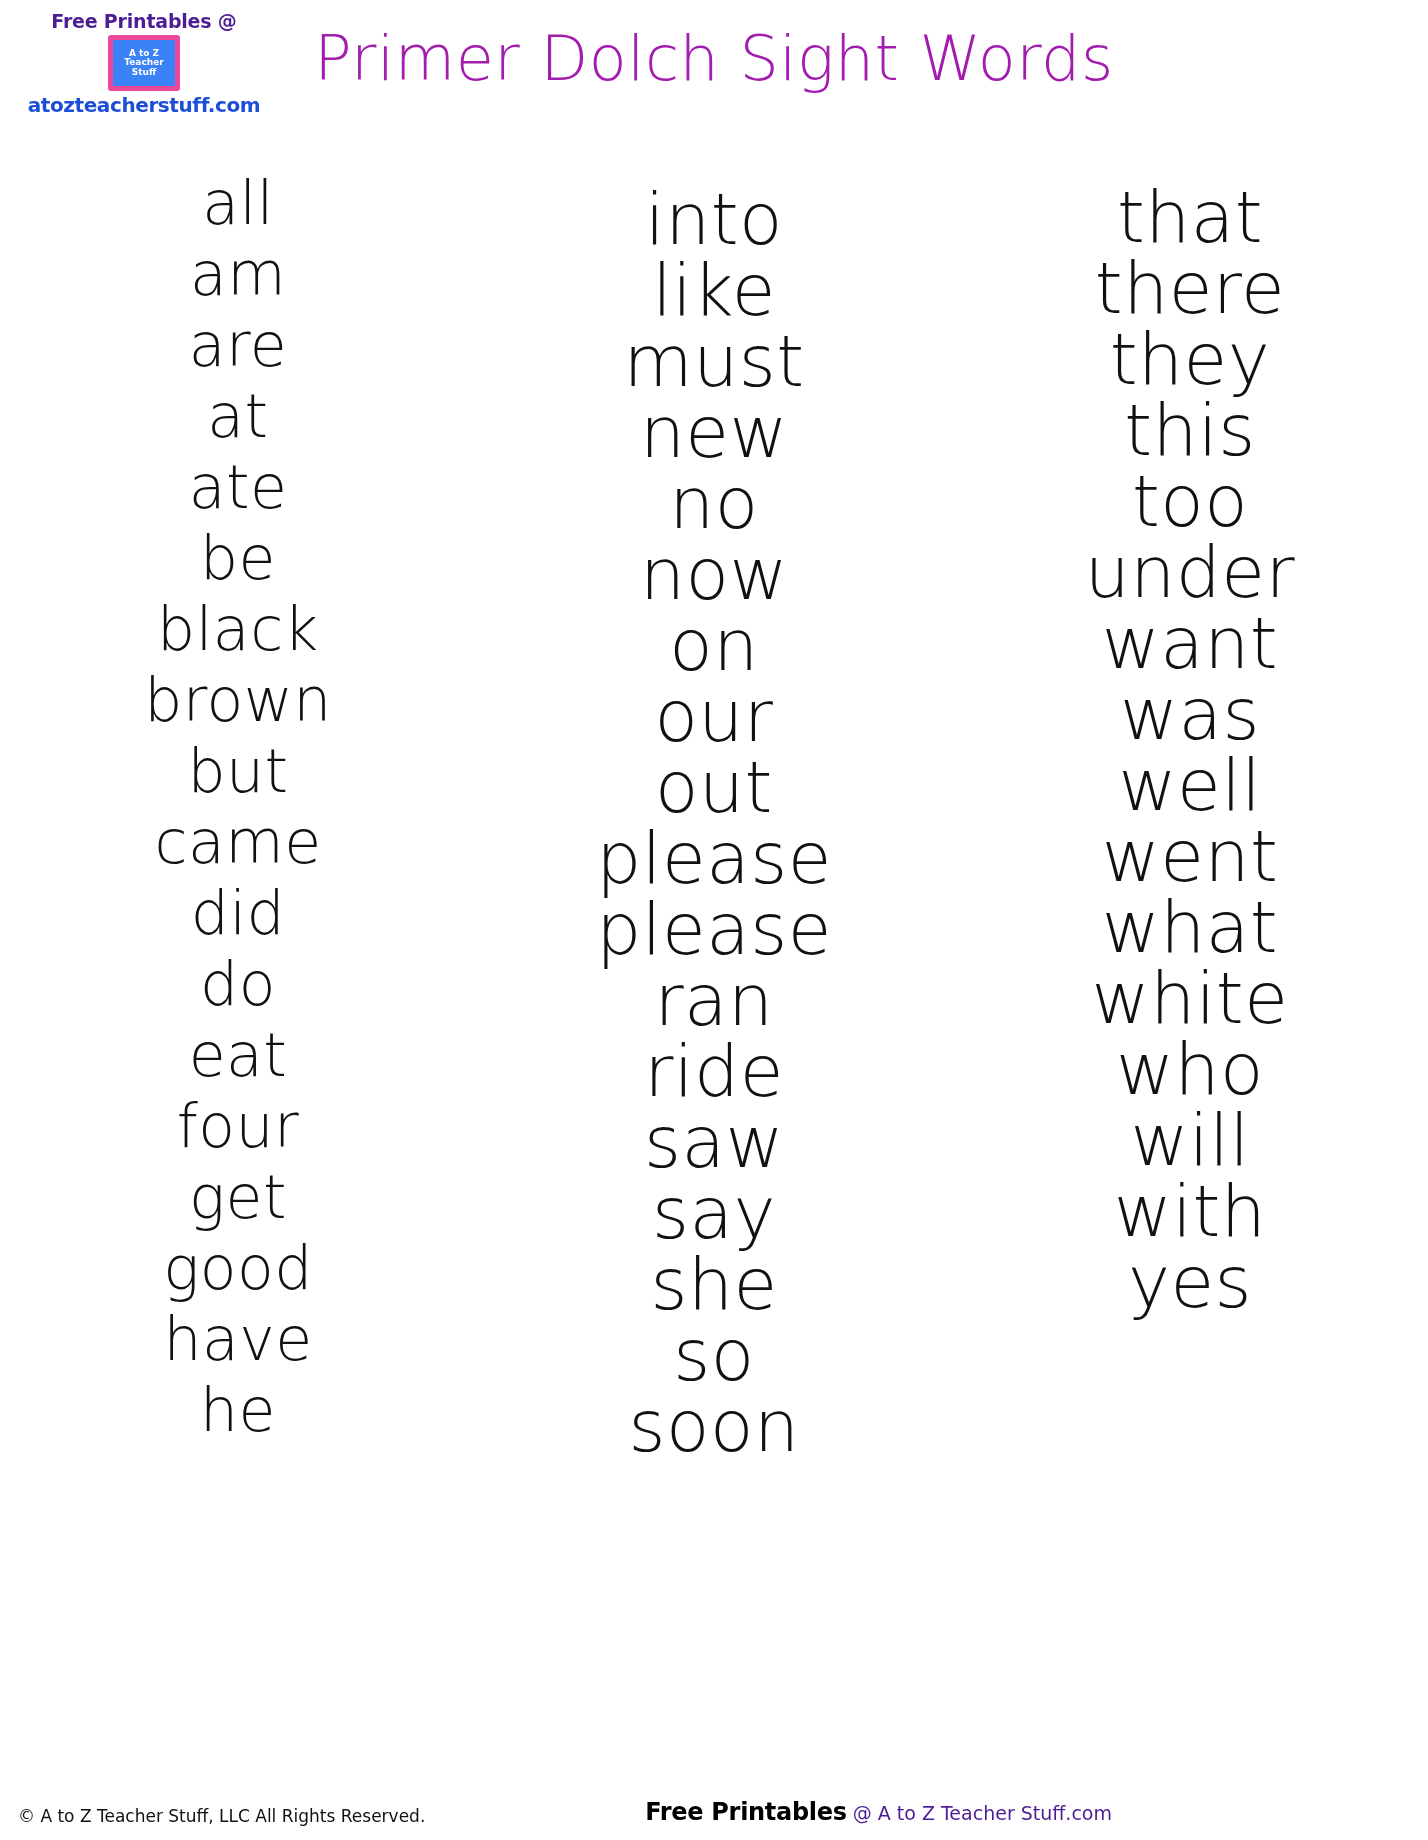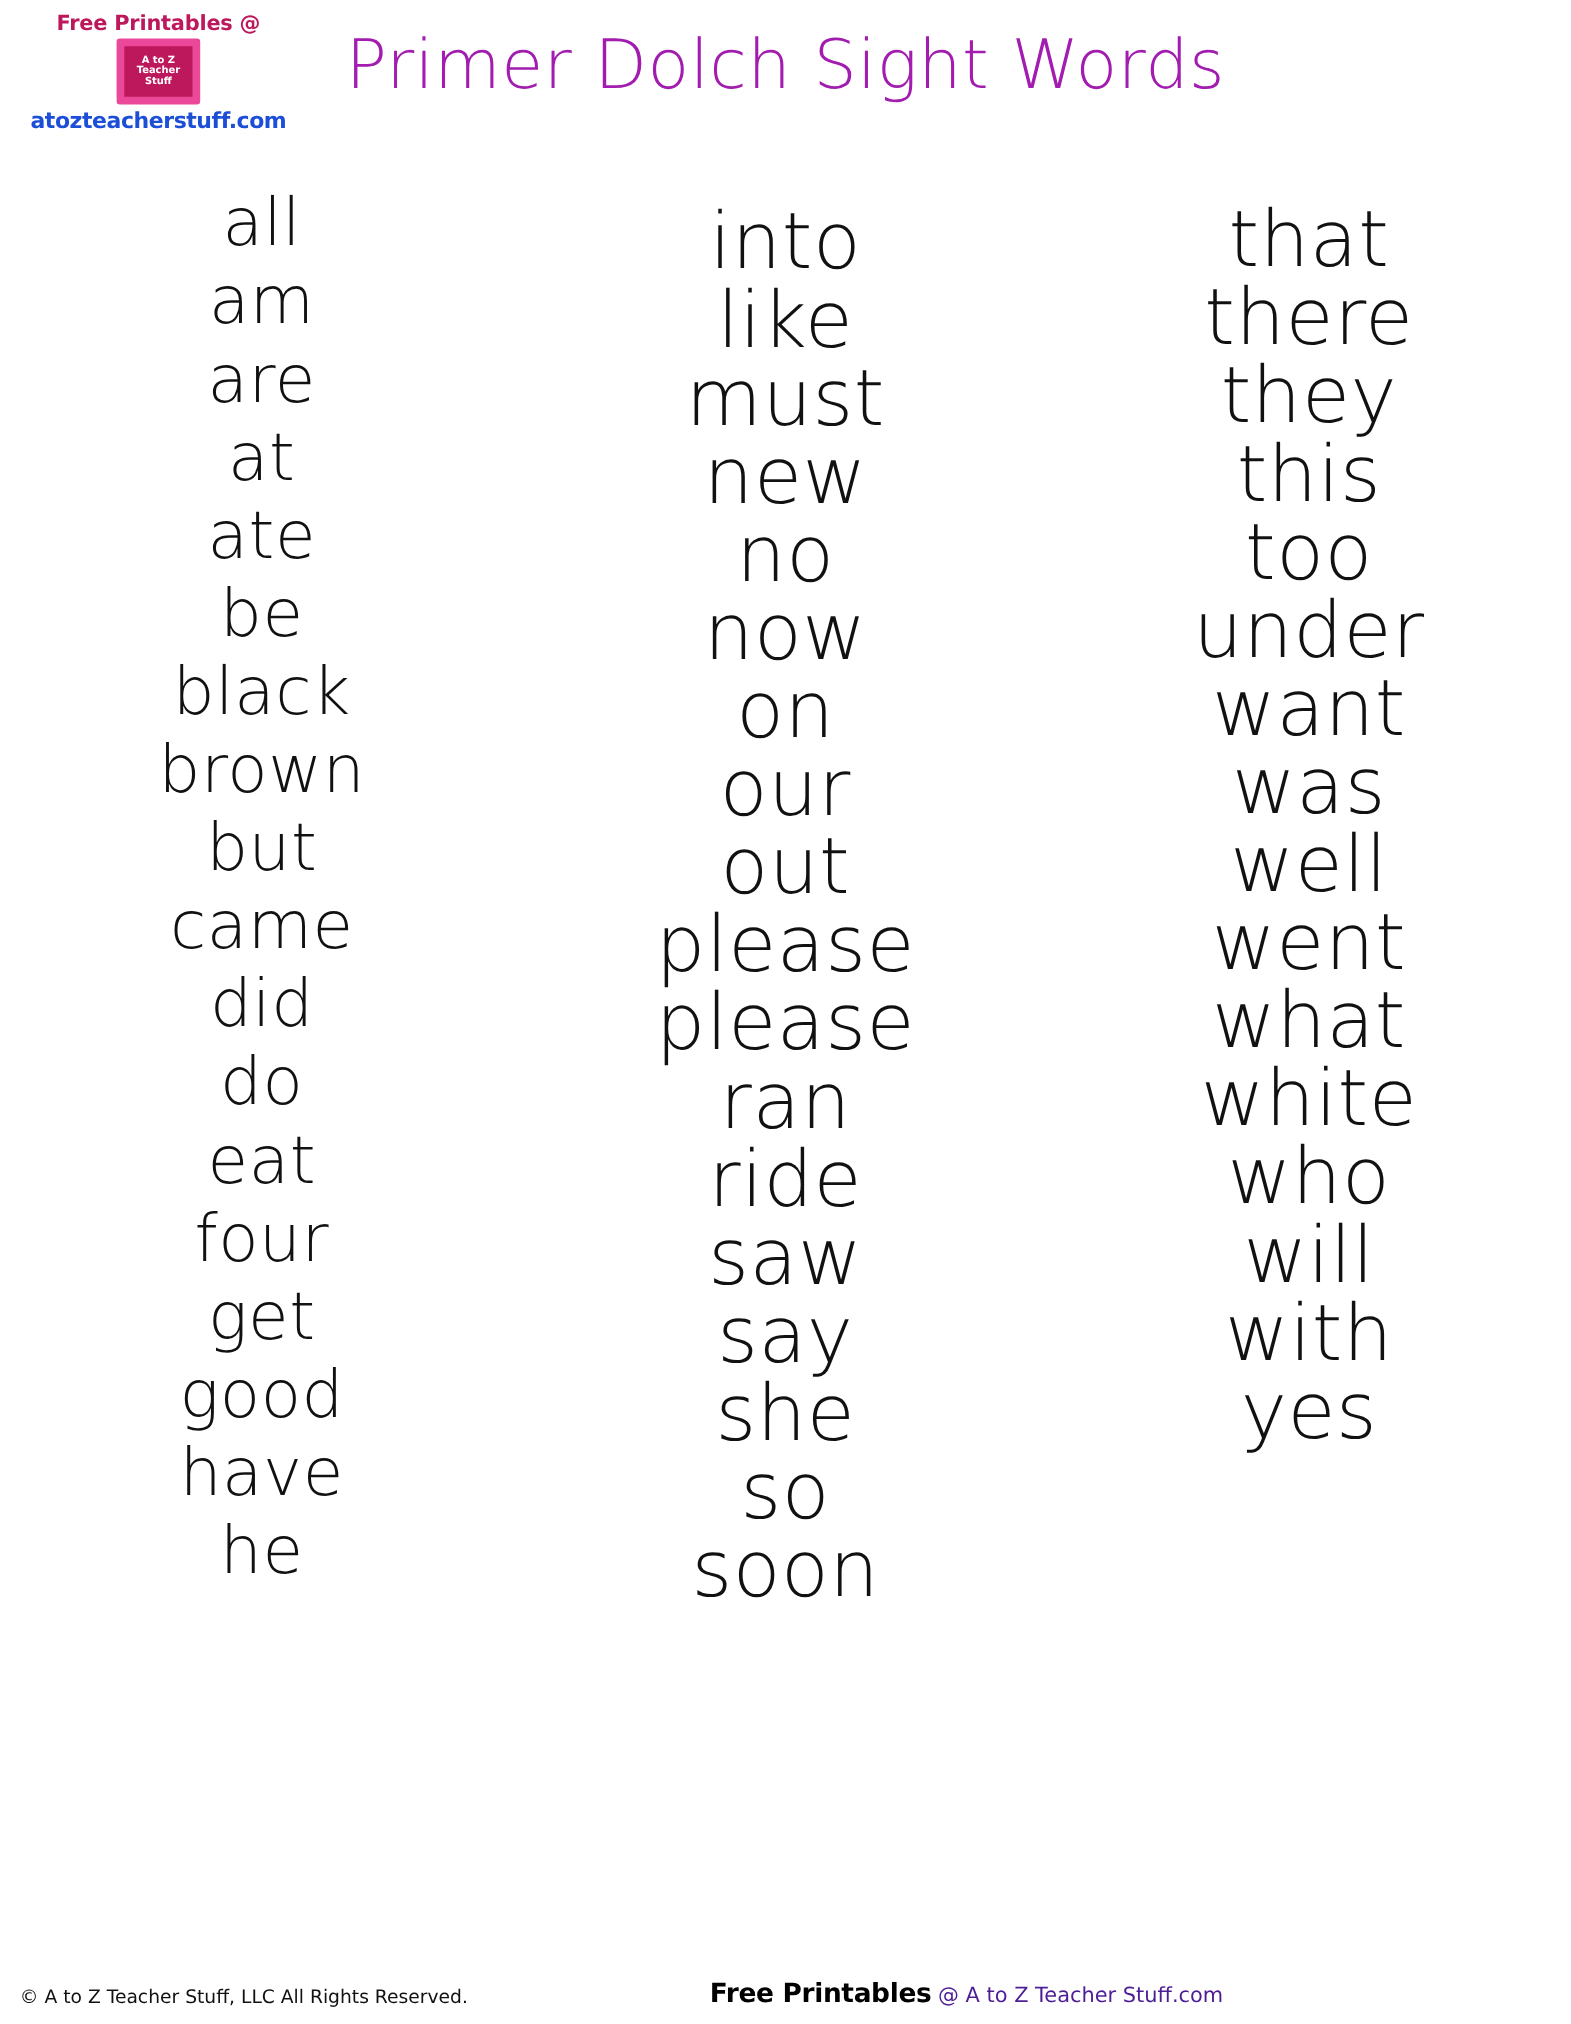--- a/index.html
+++ b/index.html
@@ -26,29 +26,29 @@
     left: 14px;
     top: 10px;
     width: 260px;
     text-align: center;
   }
   .brand-top {
     font-family: "DejaVu Sans", sans-serif;
     font-weight: bold;
     font-size: 19px;
     letter-spacing: -0.2px;
-    color: #be185d;
+    color: #4c1d95;
     white-space: nowrap;
   }
   .brand-logo {
     margin: 3px auto 2px auto;
     width: 62px;
     height: 46px;
-    background: #be185d;
-    border: 7px solid #ec4899;
+    background: #3b82f6;
+    border: 5px solid #ec4899;
     border-radius: 3px;
     display: flex;
     flex-direction: column;
     align-items: center;
     justify-content: center;
     line-height: 1.05;
   }
   .brand-logo span {
     display: block;
     color: #ffffff;

